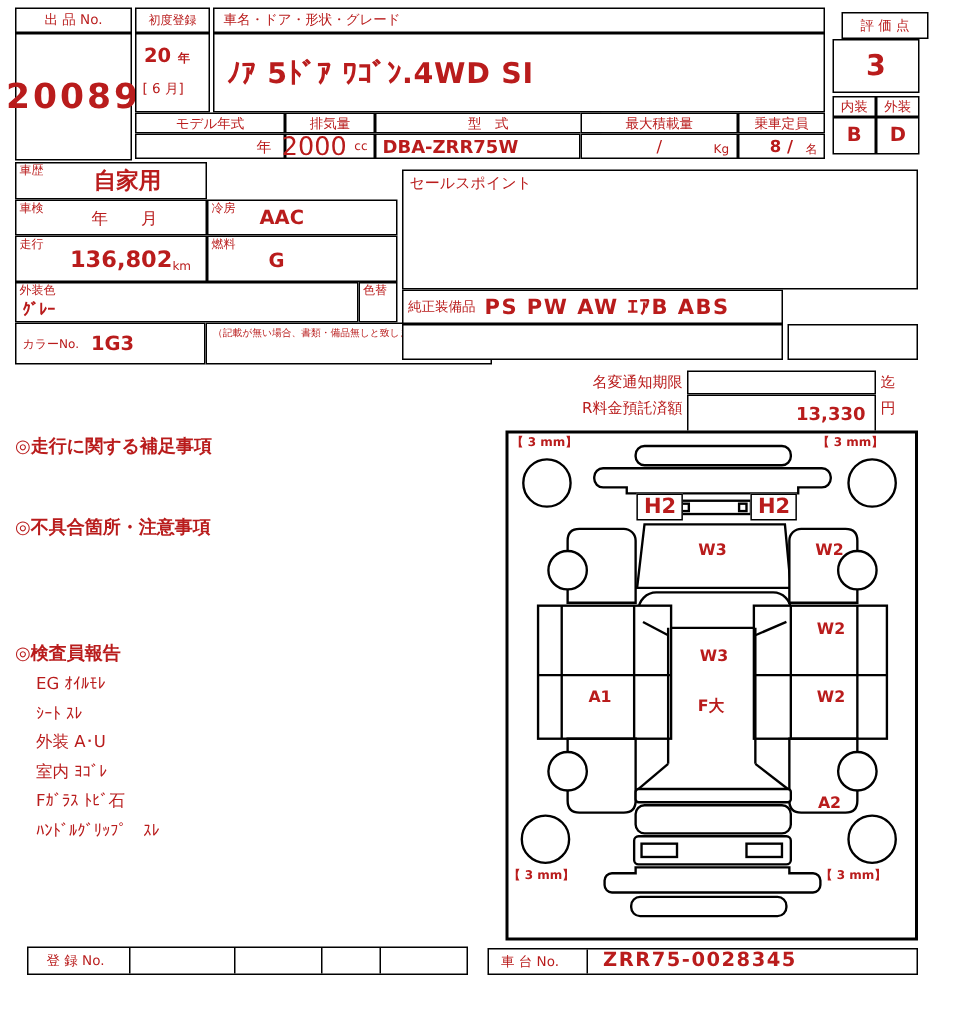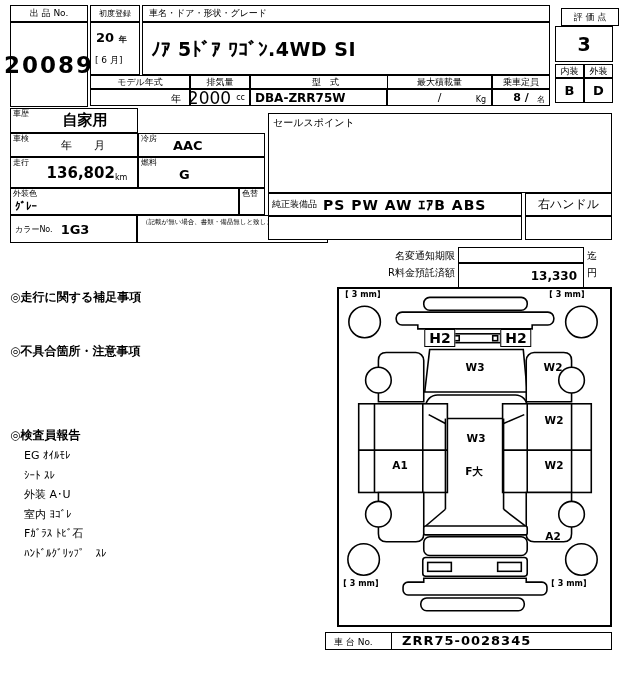--- a/index.html
+++ b/index.html
@@ -1,16 +1,16 @@
 <!DOCTYPE html>
 <html><head>
 <meta charset="utf-8">
 <style>
   html,body{margin:0;padding:0;background:#fff;}
-  .sheet{position:relative;width:640px;height:680px;background:#fff;color:#000000;
+  .sheet{position:relative;width:640px;height:680px;background:#fff;color:#b91c1c;
          font-family:"DejaVu Sans","Liberation Sans",sans-serif;overflow:hidden;}
   .b{position:absolute;box-sizing:border-box;border:1.5px solid #000;background:#fff;}
   .c{display:flex;align-items:center;justify-content:center;}
   .t{position:absolute;white-space:nowrap;line-height:1.15;}
   .cl{position:absolute;top:1px;left:2px;font-size:8px;line-height:1.1;}
   .hdr9{font-size:9px;}
   .big{font-size:23px;font-weight:600;letter-spacing:2px;}
   .carname{font-size:19px;font-weight:700;letter-spacing:.5px;}
   .note-h{font-size:12px;font-weight:600;}
   .insp-list{position:absolute;left:24px;top:446px;font-size:11px;line-height:19.5px;white-space:nowrap;}
@@ -141,23 +141,20 @@
     <div style="font-size:6.5px">（記載が無い場合、書類・備品無しと致します）</div>
   </div>
 
   <div class="b" style="left:268px;top:113px;width:344px;height:80px">
     <span class="t" style="left:4px;top:3px;font-size:10px">セールスポイント</span>
   </div>
   <div class="b" style="left:268px;top:193px;width:254px;height:23px;display:flex;align-items:center">
     <span style="font-size:9px;padding-left:3px">純正装備品</span>
     <span style="font-size:14px;font-weight:700;letter-spacing:1px;margin-left:6px">PS PW AW ｴｱB ABS</span>
   </div>
-  <div class="b c" style="left:525px;top:193px;width:87px;height:23px;font-size:12px">
-      <span>右ハンドル</span>
-    </div>
   <div class="b" style="left:268px;top:216px;width:254px;height:24px"></div>
   <div class="b" style="left:525px;top:216px;width:87px;height:24px"></div>
 
   <div class="t" style="left:330px;top:250px;width:125px;text-align:right;font-size:10px">名変通知期限</div>
   <div class="b" style="left:458px;top:247px;width:126px;height:16px"></div>
   <div class="t" style="left:587px;top:250px;font-size:10px">迄</div>
 
   <div class="t" style="left:330px;top:267px;width:125px;text-align:right;font-size:10px">R料金預託済額</div>
   <div class="b" style="left:458px;top:263px;width:126px;height:26px;display:flex;align-items:center;justify-content:flex-end;padding-right:6px">
       <span style="font-size:12px;font-weight:600">13,330</span>
@@ -238,19 +235,26 @@
       <span class="dmark" style="left: 61px; top: 176px;">A1</span>
       <span class="dmark" style="left: 135px; top: 182px;">F大</span>
       <span class="dmark" style="left: 215px; top: 176px;">W2</span>
       <span class="dmark" style="left: 214px; top: 247px;">A2</span>
       <span class="tlabel" style="left: 2px; top: 2px;">【 3 mm】</span>
       <span class="tlabel" style="left: 206px; top: 2px;">【 3 mm】</span>
       <span class="tlabel" style="left: 0px; top: 291px;">【 3 mm】</span>
       <span class="tlabel" style="left: 208px; top: 291px;">【 3 mm】</span>
     </div>
 
+  <div class="b" style="left:18px;top:631px;width:294px;height:19px">
+    <span class="t hdr9" style="left:12px;top:4px">登 録 No.</span>
+    <span class="celldiv" style="left:67px"></span>
+    <span class="celldiv" style="left:137px"></span>
+    <span class="celldiv" style="left:195px"></span>
+    <span class="celldiv" style="left:234px"></span>
+  </div>
   <div class="b" style="left:325px;top:632px;width:287px;height:18px">
     <span class="t hdr9" style="left:8px;top:4px">車 台 No.</span>
     <span class="celldiv" style="left:65px"></span>
     <span class="t" style="left:76px;top:1px;font-size:13px;font-weight:600;letter-spacing:1px">ZRR75-0028345</span>
   </div>
 
 </div>
 
 </body></html>

